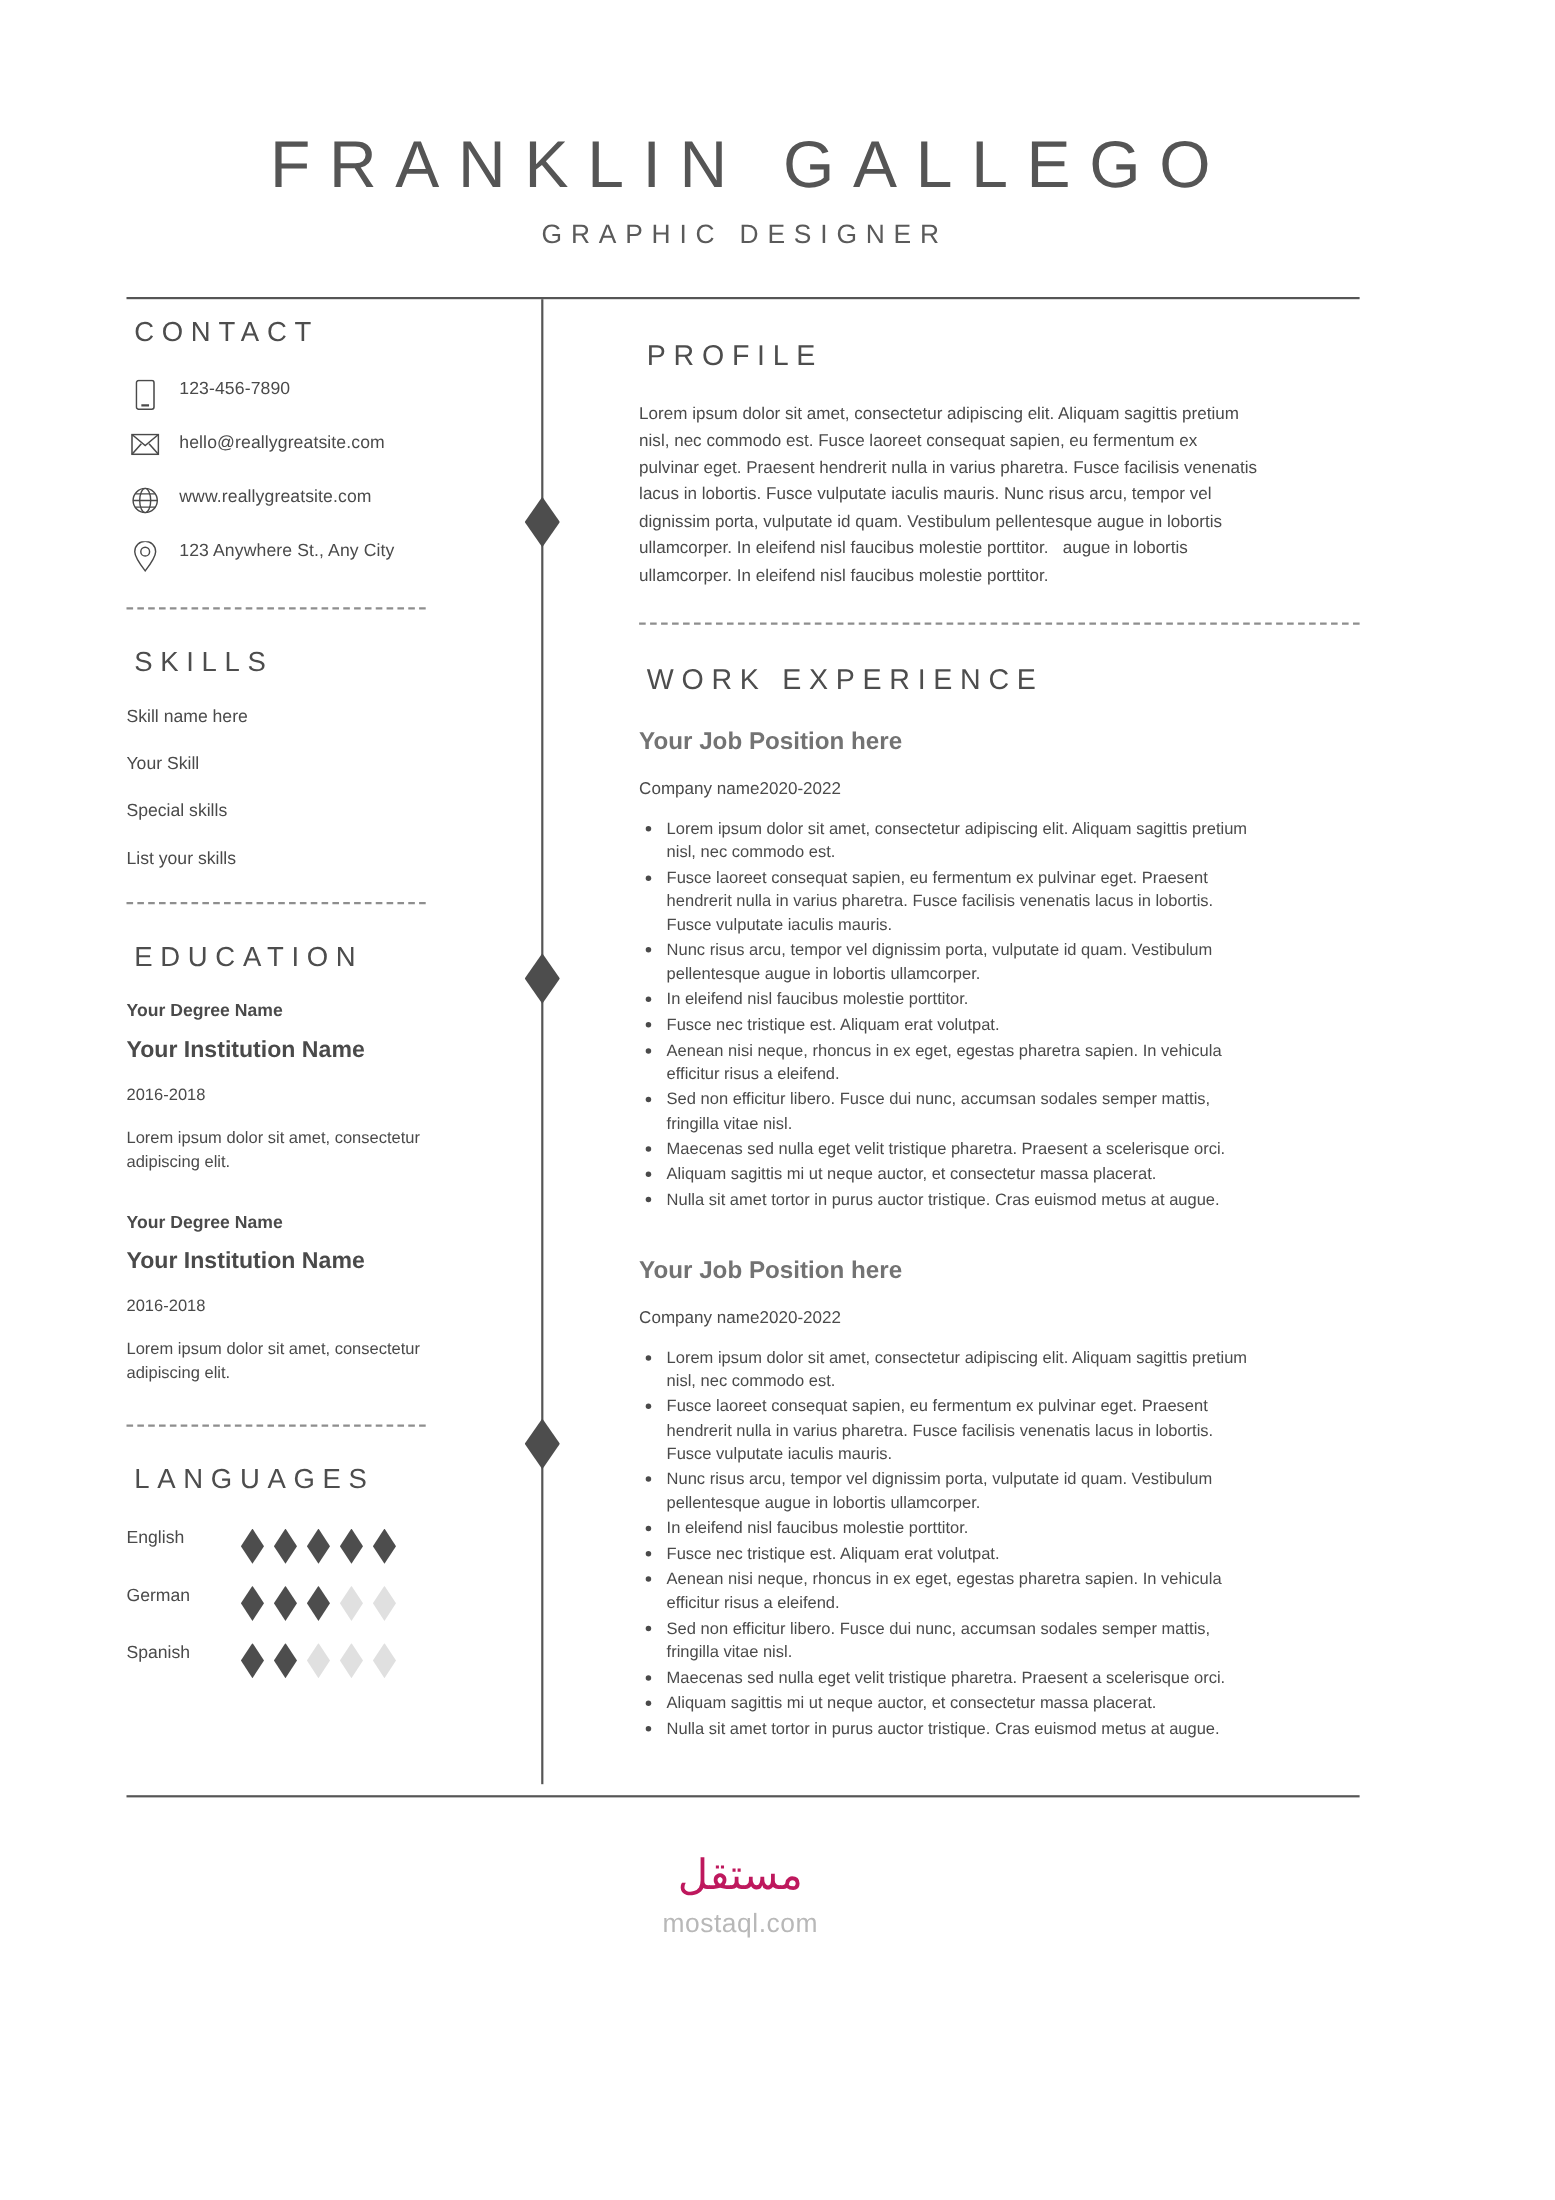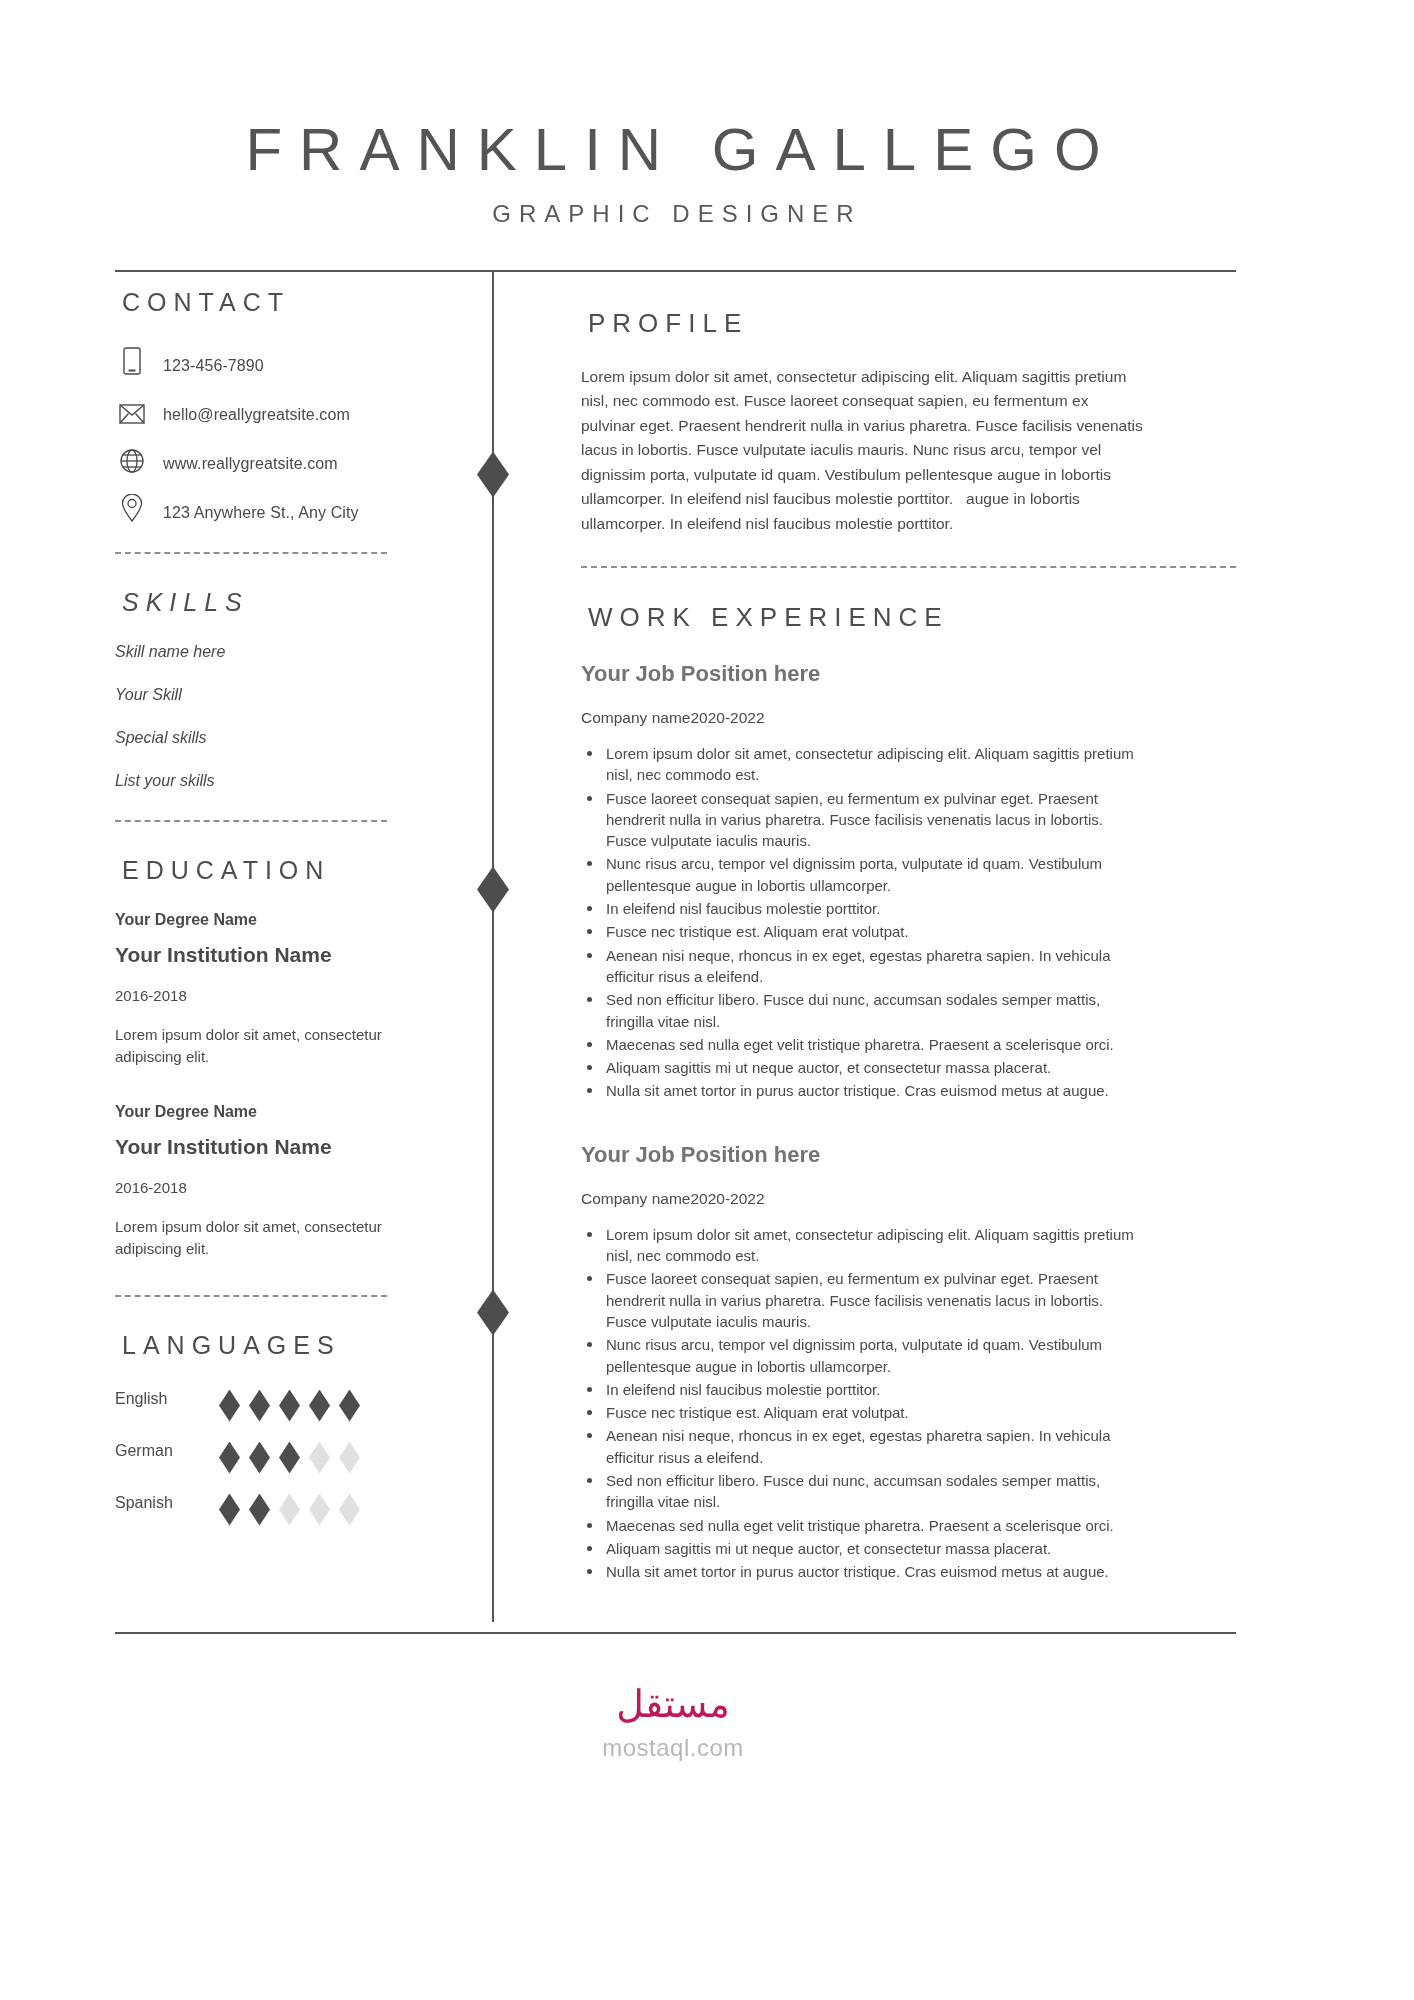--- a/index.html
+++ b/index.html
@@ -79,21 +79,21 @@
     border-top: 2px dashed #8e8e8e;
     margin: 30px 0 0 0;
   }
   .dashed.left  { width: 272px; }
   .dashed.right { width: 100%; }
 
   
   .contact-list { margin-top: 28px; }
   .contact-row {
     display: flex;
-    align-items: flex-end;
+    align-items: flex-start;
     margin-bottom: 19px;
     min-height: 30px;
   }
   .contact-icon {
     width: 34px; flex: 0 0 34px;
     display: flex; align-items: center; justify-content: center;
     margin-right: 14px;
   }
   .contact-text { font-size: 16px; color: #4a4a4a; letter-spacing: 0.1px; }
 
@@ -254,21 +254,21 @@
               </svg>
             </span>
             <span class="contact-text">123 Anywhere St., Any City</span>
           </div>
 
         </div>
       </div>
 
       <div class="dashed left"></div>
 
-      <div style="margin-top:34px;font-style:italic;">
+      <div style="margin-top:34px;">
         <div class="sec-heading">SKILLS</div>
         <div class="skills-list">
           <div class="skill-item">Skill name here</div>
           <div class="skill-item">Your Skill</div>
           <div class="skill-item">Special skills</div>
           <div class="skill-item">List your skills</div>
         </div>
       </div>
 
       <div class="dashed left"></div>

